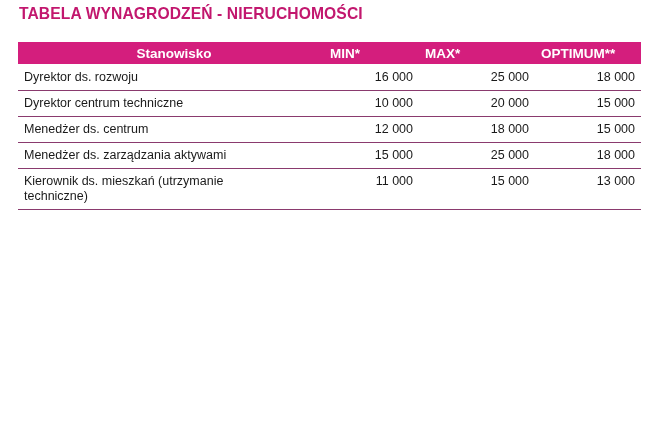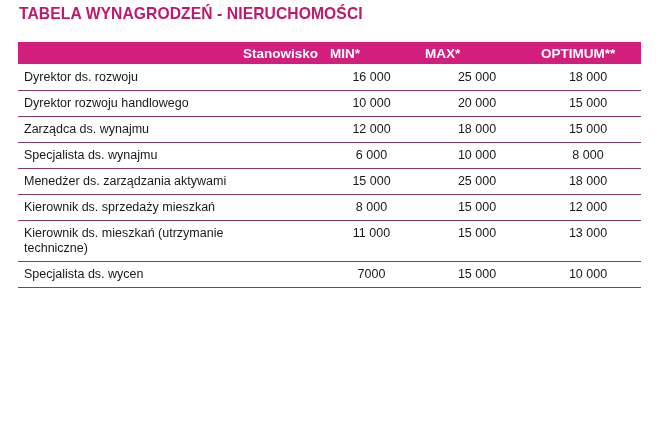--- a/index.html
+++ b/index.html
@@ -46,29 +46,29 @@
     .salary-table th {
       color: #ffffff;
       font-weight: bold;
       font-size: 13.5px;
       height: 22px;
       padding: 0 6px 0 6px;
       text-align: left;
       white-space: nowrap;
     }
     .salary-table th.name-h {
-      text-align: right;
+      text-align: center;
       padding-left: 12px;
     }
     .salary-table td {
       border-bottom: 1.5px solid #8a3a6e;
       padding: 5px 6px 5px 6px;
       vertical-align: top;
       line-height: 15px;
-      text-align: center;
+      text-align: right;
       white-space: nowrap;
     }
     .salary-table td.name-c {
       text-align: left;
       white-space: normal;
       padding-right: 60px;
     }
     .salary-table tbody tr:first-child td {
       padding-top: 6px;
     }
@@ -94,55 +94,37 @@
     </tr>
   </thead>
   <tbody>
     <tr>
       <td class="name-c">Dyrektor ds. rozwoju</td>
       <td>16 000</td>
       <td>25 000</td>
       <td>18 000</td>
     </tr>
     <tr>
-      <td class="name-c">Dyrektor rozwoju handlowego</td>
+      <td class="name-c">Dyrektor centrum techniczne</td>
       <td>10 000</td>
       <td>20 000</td>
       <td>15 000</td>
     </tr>
     <tr>
-      <td class="name-c">Zarządca ds. wynajmu</td>
+      <td class="name-c">Menedżer ds. centrum</td>
       <td>12 000</td>
       <td>18 000</td>
       <td>15 000</td>
-    </tr>
-    <tr>
-      <td class="name-c">Specjalista ds. wynajmu</td>
-      <td>6 000</td>
-      <td>10 000</td>
-      <td>8 000</td>
     </tr>
     <tr>
       <td class="name-c">Menedżer ds. zarządzania aktywami</td>
       <td>15 000</td>
       <td>25 000</td>
       <td>18 000</td>
     </tr>
     <tr>
-      <td class="name-c">Kierownik ds. sprzedaży mieszkań</td>
-      <td>8 000</td>
-      <td>15 000</td>
-      <td>12 000</td>
-    </tr>
-    <tr>
       <td class="name-c">Kierownik ds. mieszkań (utrzymanie techniczne)</td>
       <td>11 000</td>
       <td>15 000</td>
       <td>13 000</td>
     </tr>
-    <tr>
-      <td class="name-c">Specjalista ds. wycen</td>
-      <td>7000</td>
-      <td>15 000</td>
-      <td>10 000</td>
-    </tr>
   </tbody>
 </table>
 
 </body></html>

